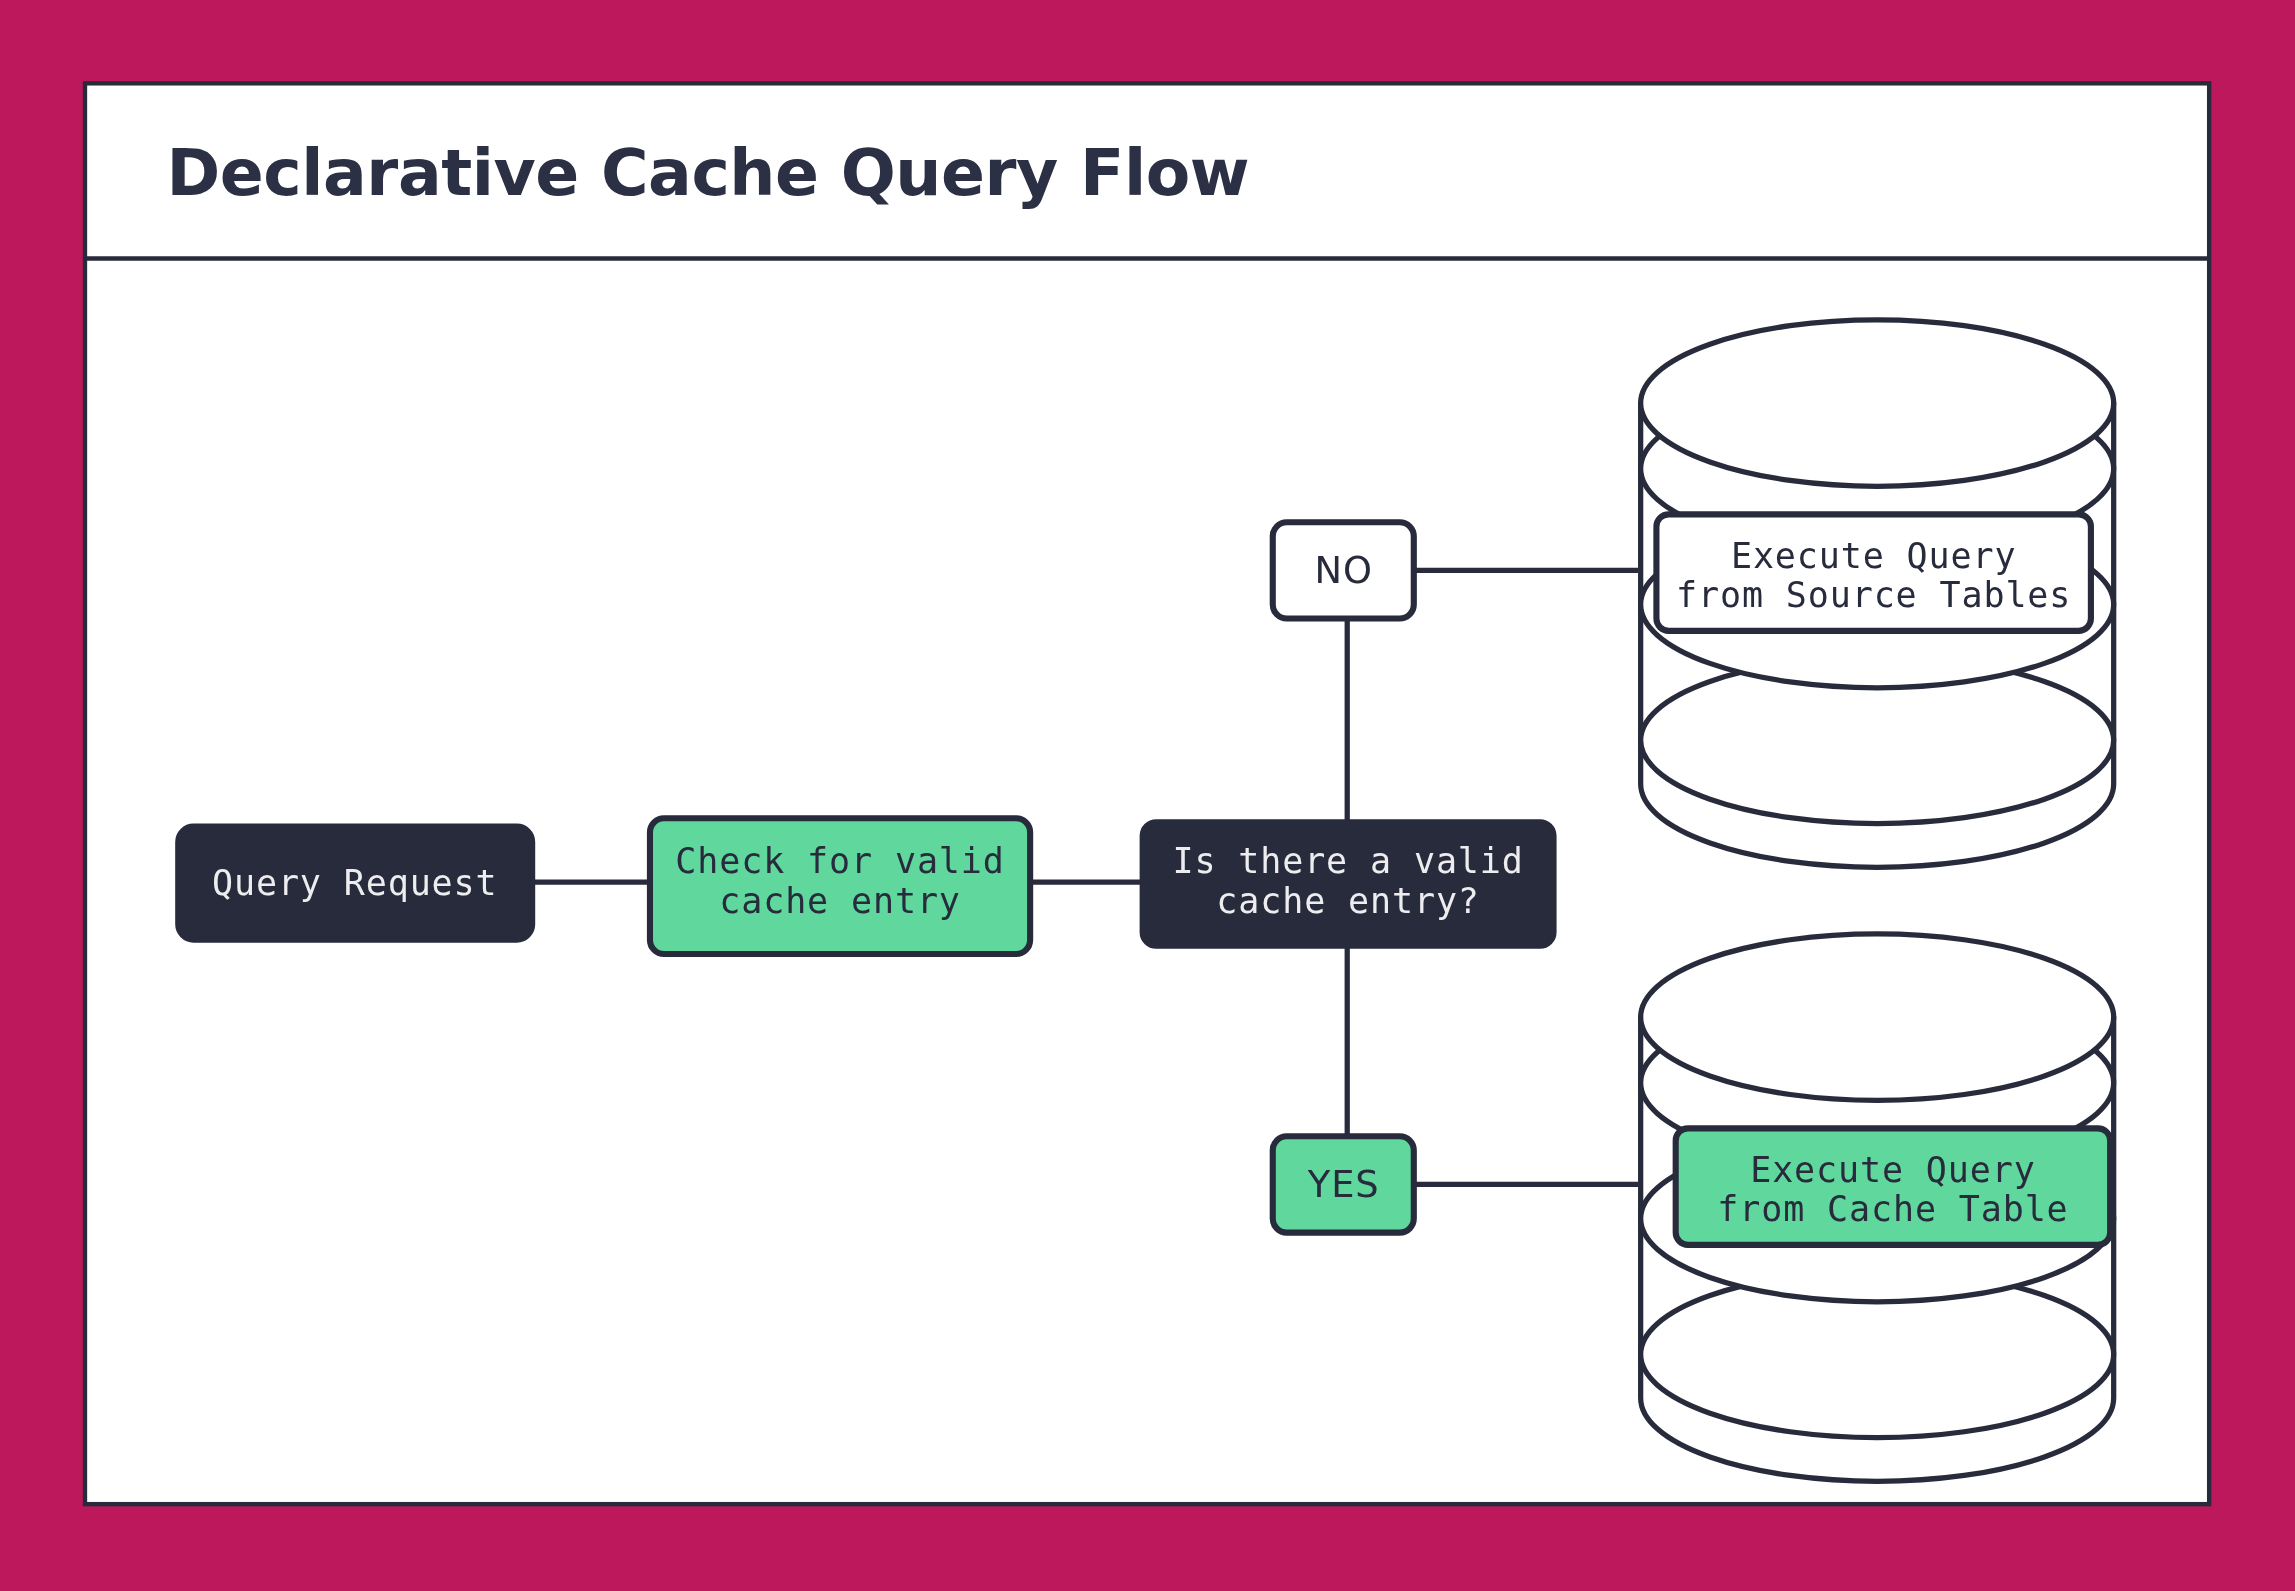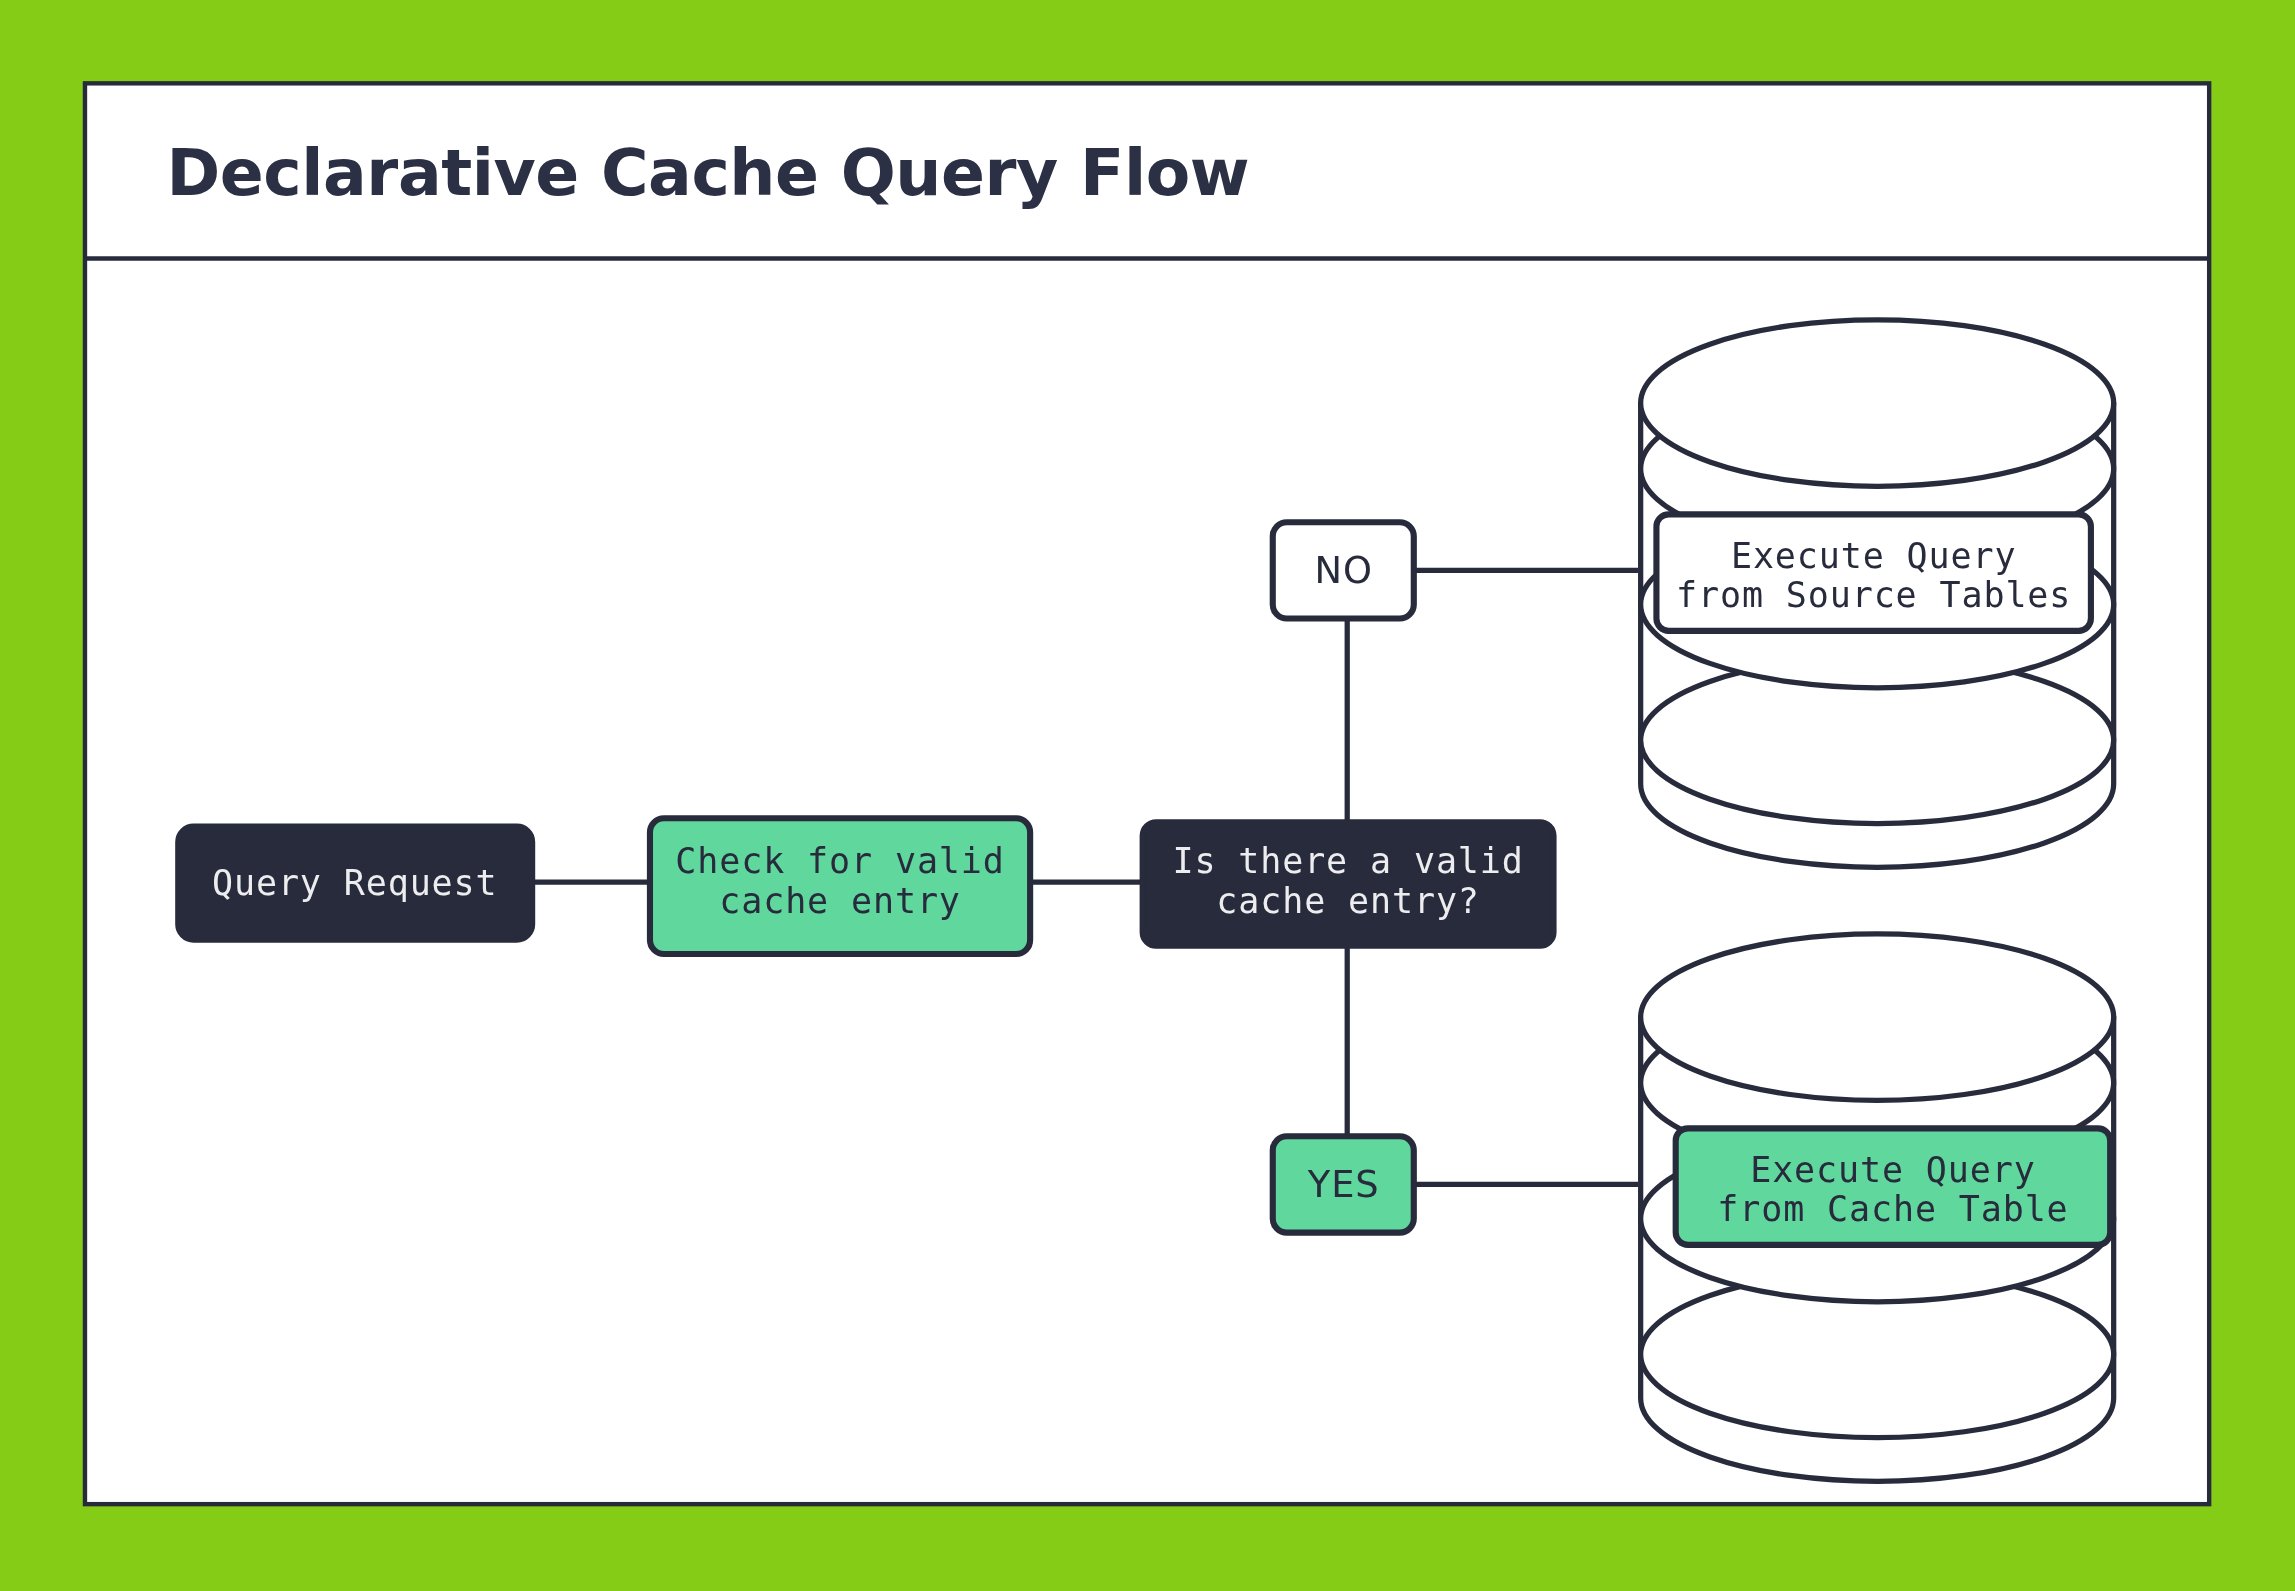--- a/index.html
+++ b/index.html
@@ -10,21 +10,21 @@
   body {
     width: 2295px;
     height: 1591px;
     font-family: "Liberation Sans", sans-serif;
     overflow: hidden;
   }
   #diagram-root {
     position: relative;
     width: 2295px;
     height: 1591px;
-    background: #84cc16;
+    background: #be185d;
   }
   svg#flow-canvas {
     position: absolute;
     left: 0;
     top: 0;
     width: 2295px;
     height: 1591px;
     display: block;
   }
   .frame-line {

